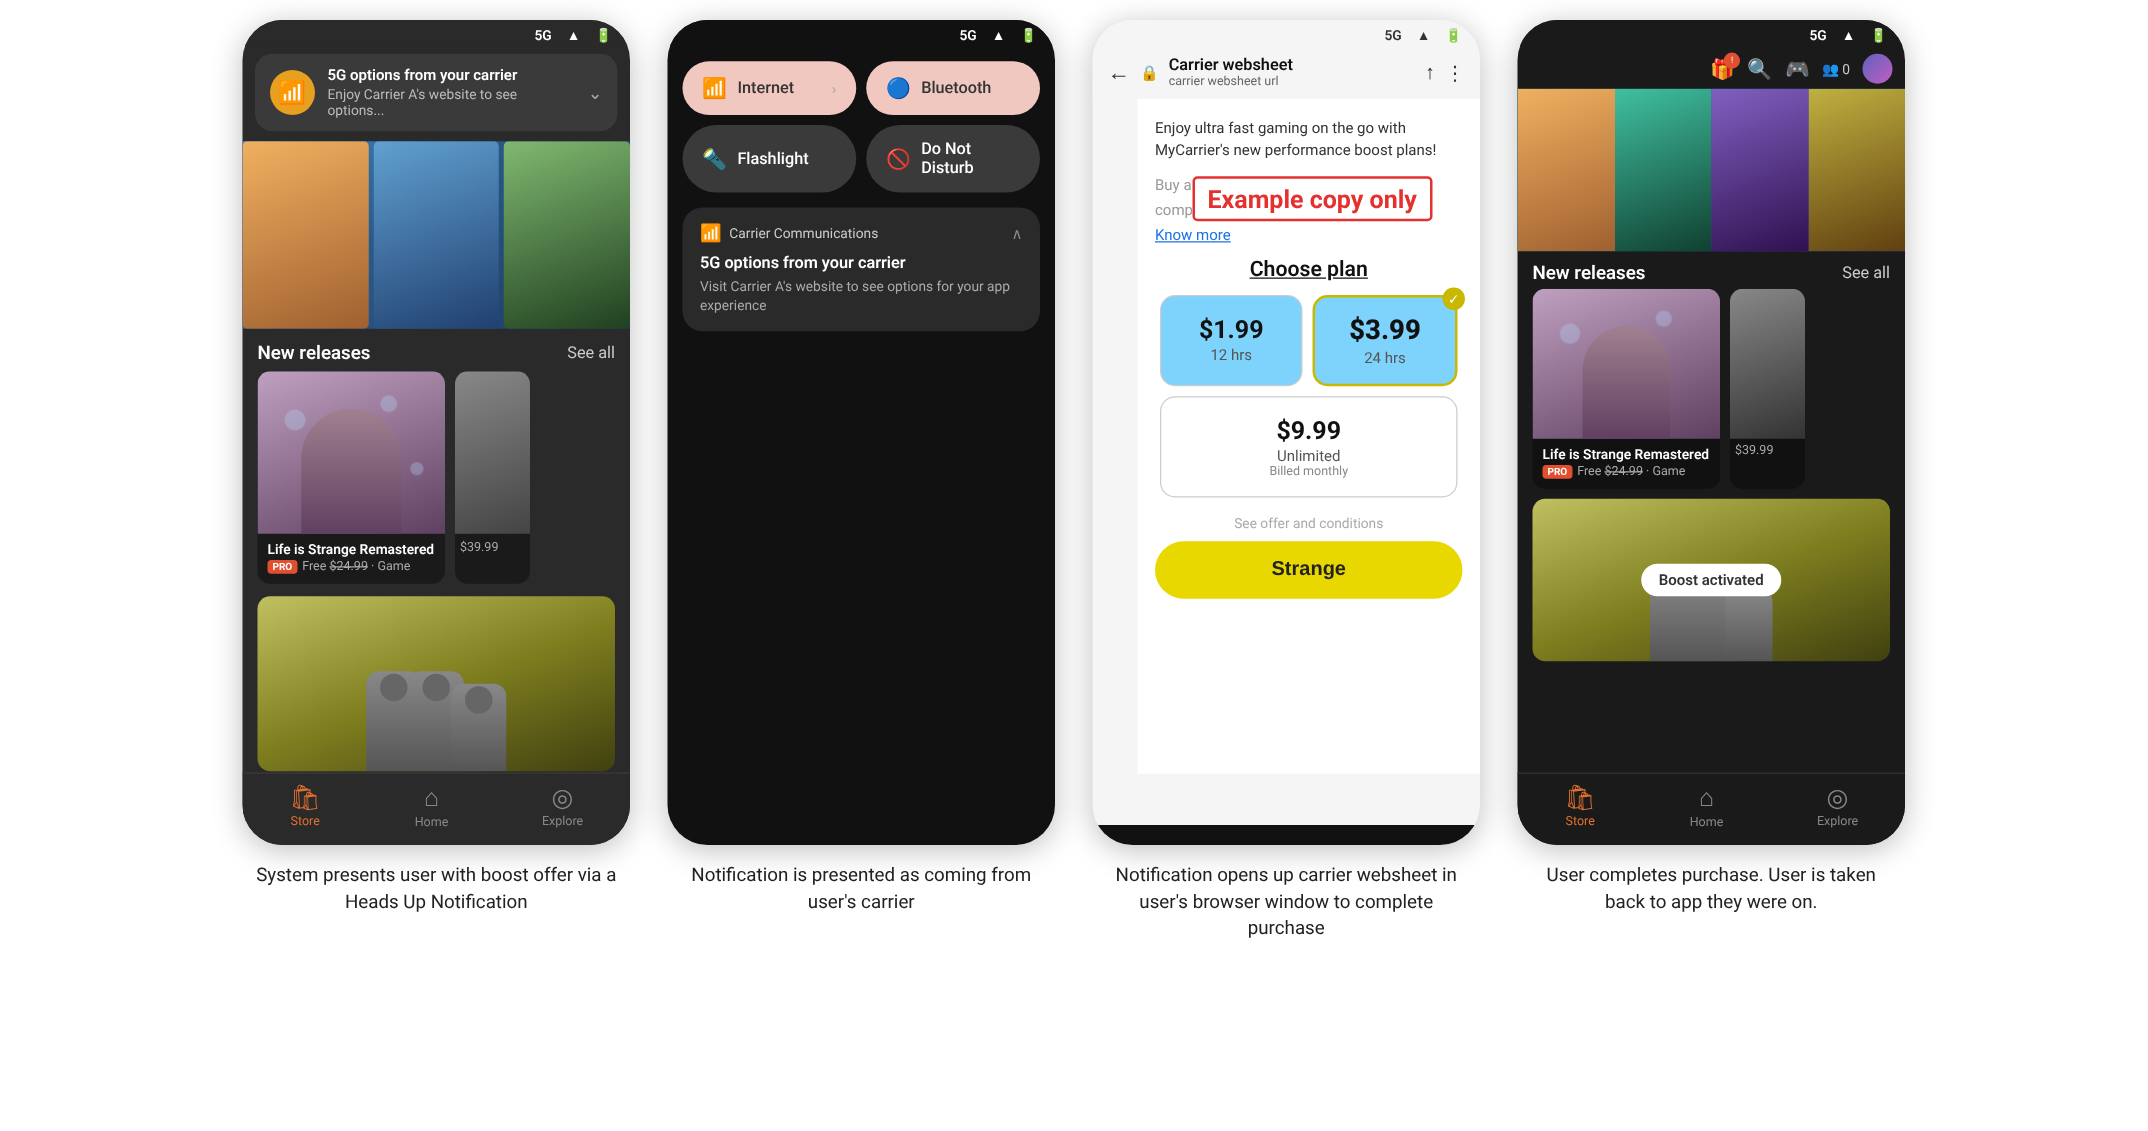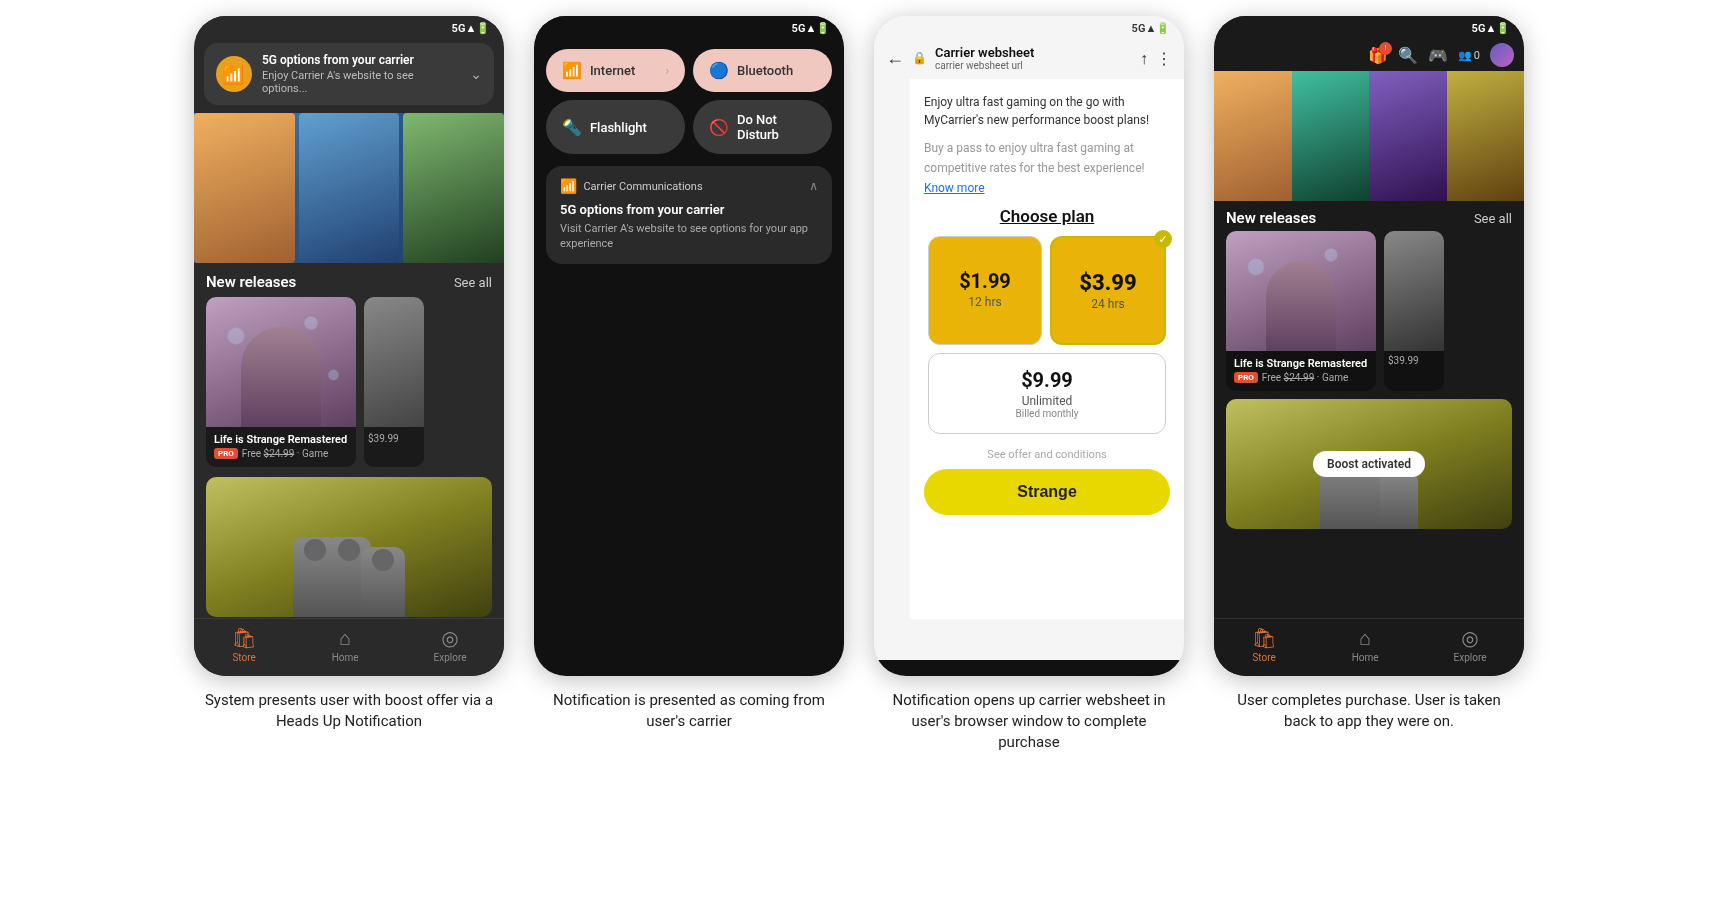--- a/index.html
+++ b/index.html
@@ -45,21 +45,21 @@
 
     
     .status-bar {
       display: flex;
       justify-content: flex-end;
       align-items: center;
       padding: 6px 14px 2px;
       color: #fff;
       font-size: 11px;
       font-weight: 600;
-      gap: 0;
+      gap: 12px;
       background: inherit;
     }
 
     
     .screen1 { background: #2a2a2a; }
     .heads-up-notif {
       margin: 6px 10px 8px;
       background: #3a3a3a;
       border-radius: 14px;
       padding: 10px 12px;
@@ -251,21 +251,21 @@
       padding: 4px 10px; border-radius: 4px;
       display: inline-block; margin: 4px 0 8px;
       border: 2px solid #e53030;
     }
     .ws-choose-plan { text-align: center; font-size: 17px; font-weight: 600; color: #111; margin: 10px 0; text-decoration: underline; }
 
     .plan-grid { display: flex; flex-wrap: wrap; gap: 8px; padding: 0 4px; }
     .plan-card {
       flex: 1; min-width: 110px;
       border: 1.5px solid #ccc; border-radius: 12px;
-      padding: 32px 10px; text-align: center; background: #eab308;
+      padding: 14px 10px; text-align: center; background: #7dd3fc;
       cursor: pointer;
     }
     .plan-card.selected {
       border-color: #c8b800; border-width: 2.5px;
       position: relative;
     }
     .plan-card.selected::after {
       content: '✓';
       position: absolute; top: -8px; right: -8px;
       background: #c8b800; color: #fff;
@@ -535,20 +535,21 @@
         <span class="wh-more">⋮</span>
       </div>
 
       <div class="websheet-body" style="background:#fff; height: calc(100% - 120px); overflow-y: auto; margin-left: 36px;">
         <div class="ws-intro">
           <span>Enjoy ultra fast gaming on the go with MyCarrier's new performance boost plans!</span>
         </div>
         
         <div style="position:relative; display:inline-block;">
           <span class="ws-intro" style="color:#999;">Buy a pass to enjoy ultra fast gaming at competitive rates for the best experience!</span>
+          <div class="example-copy-overlay" style="position:absolute;top:0;left:30px;">Example copy only</div>
         </div>
         <div style="margin-bottom:4px;">
           <span class="ws-know-more">Know more</span>
         </div>
         <div class="ws-choose-plan">Choose plan</div>
         
         <div class="plan-grid">
           <div class="plan-card">
             <div class="plan-card-price">$1.99</div>
             <div class="plan-card-duration">12 hrs</div>

